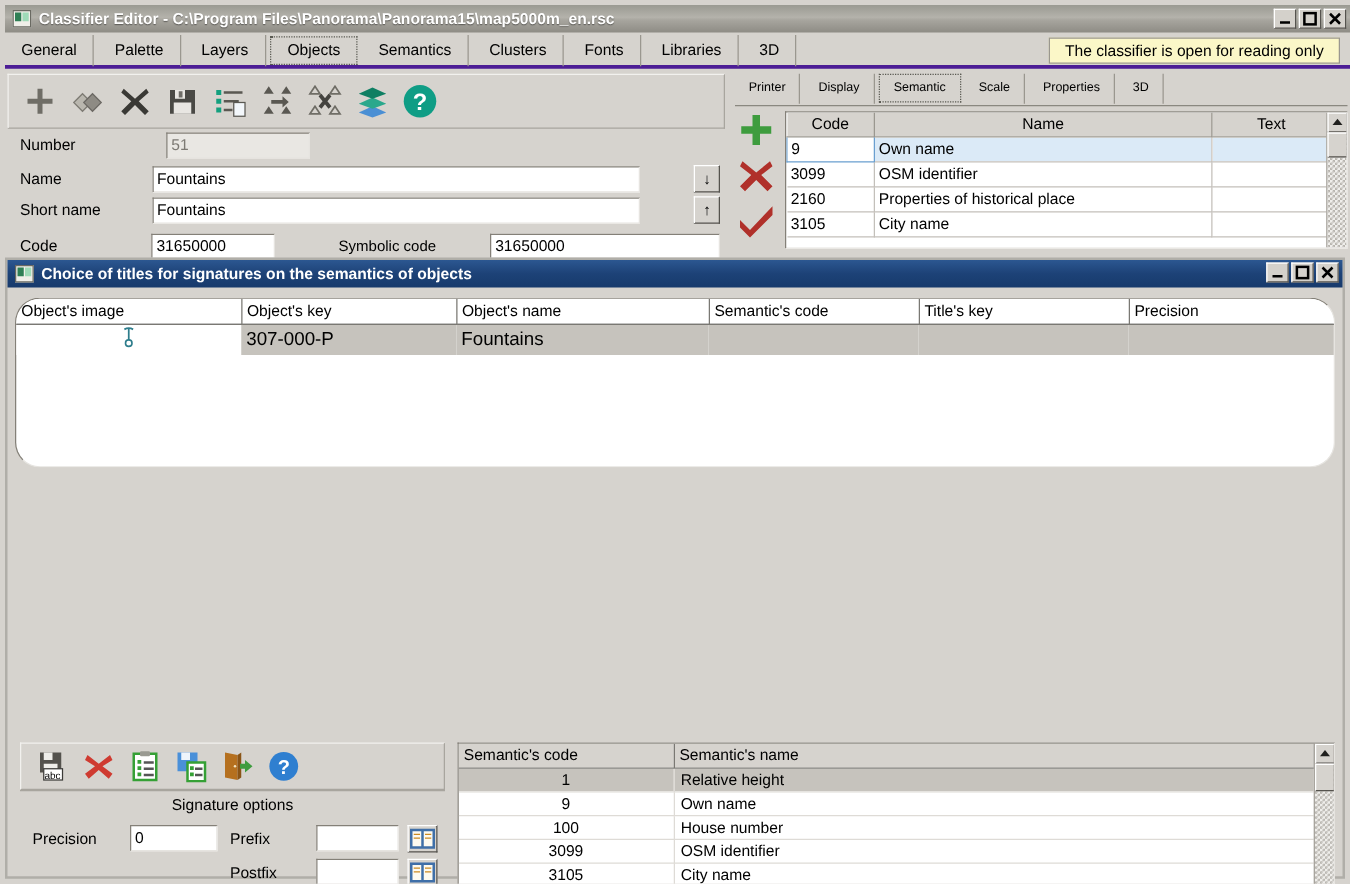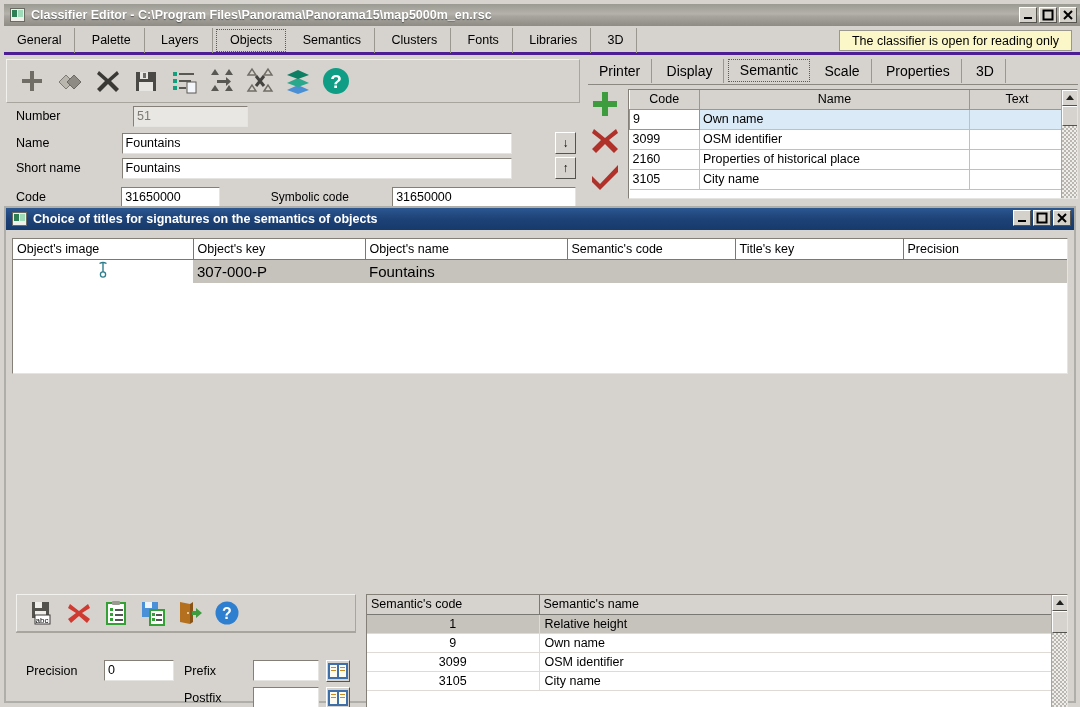--- a/index.html
+++ b/index.html
@@ -105,21 +105,21 @@
     border-right: 1px solid #55534e; border-bottom: 1px solid #55534e;
     box-sizing: border-box; text-align: center; line-height: 20px; font-size: 12px;
   }
 
   
   .rpanel { position: absolute; left: 586px; top: 57px; width: 490px; height: 150px; }
   .rtabs { position: absolute; left: 0; top: 0; width: 490px; height: 26px;
            border-bottom: 1px solid #8a8880; box-sizing: border-box; }
   .rtab {
     display: inline-block; height: 24px; line-height: 24px; padding: 0 11px;
-    font-size: 14px; border-right: 1px solid #9a978f; box-sizing: border-box;
+    font-size: 10px; border-right: 1px solid #9a978f; box-sizing: border-box;
     vertical-align: top;
   }
   .rtab.sel { border: 1px dotted #5a5a52; height: 23px; line-height: 21px; }
   .rsidebtns { position: absolute; left: 0; top: 28px; width: 38px; }
   .rsb { width: 34px; height: 34px; position: relative; margin-bottom: 2px; }
 
   .semtable {
     position: absolute; left: 40px; top: 30px; width: 450px; height: 110px;
     background: #fff;
     border-top: 1px solid #848078; border-left: 1px solid #848078;
@@ -184,21 +184,21 @@
   }
   .dlg-title-text {
     font-size: 12.5px; font-weight: bold; color: #fff; white-space: nowrap;
   }
 
   .dlg-toptable {
     position: absolute; left: 6px; top: 30px; width: 1056px; height: 136px;
     background: #fff;
     border-top: 1px solid #848078; border-left: 1px solid #848078;
     border-right: 1px solid #e6e4e0; border-bottom: 1px solid #e6e4e0;
-    box-sizing: border-box; overflow: hidden;
+    box-sizing: border-box; overflow: hidden; border-radius: 20px;
   }
   .dlg-toptable table { border-collapse: collapse; width: 100%; table-layout: fixed; }
   .dlg-toptable th {
     background: #fff; font-weight: normal; font-size: 12.5px; height: 20px;
     text-align: left; padding-left: 4px;
     border-right: 1px solid #7a7873; border-bottom: 1px solid #7a7873;
     box-sizing: border-box;
   }
   .dlg-toptable td {
     font-size: 15px; height: 21px; padding-left: 4px; box-sizing: border-box;
@@ -584,20 +584,21 @@
       </span>
       <span class="sigicon">
         <svg width="26" height="26" viewBox="0 0 26 26">
           <circle cx="13" cy="13" r="11.5" fill="#2f7fd0"></circle>
           <text x="13" y="19" font-size="16" font-family="Liberation Sans, sans-serif" font-weight="bold" fill="#fff" text-anchor="middle">?</text>
         </svg>
       </span>
     </div>
 
     <div class="sig-group">
+      <div class="sig-head">Signature options</div>
       <span class="sig-lbl" style="left:10px;top:31px;">Precision</span>
       <span class="sig-in" style="left:88px;top:27px;width:70px;">0</span>
       <span class="sig-lbl" style="left:168px;top:31px;">Prefix</span>
       <span class="sig-in" style="left:237px;top:27px;width:66px;"></span>
       <span class="bookbtn" style="left:310px;top:27px;">
         <svg width="22" height="20" viewBox="0 0 22 20">
           <rect x="1" y="2" width="20" height="16" fill="#3f6fa8"></rect>
           <rect x="3" y="4" width="7" height="12" fill="#fdfaf0"></rect>
             <rect x="12" y="4" width="7" height="12" fill="#fdfaf0"></rect>
           <rect x="4" y="6" width="5" height="1" fill="#cc8a22"></rect>
@@ -637,20 +638,24 @@
         <tbody>
           <tr class="sel">
             <td class="code">1</td>
             <td class="nm">Relative height</td>
           </tr>
           <tr>
             <td class="code">9</td>
             <td class="nm">Own name</td>
           </tr>
           <tr>
+            <td class="code">100</td>
+            <td class="nm">House number</td>
+          </tr>
+          <tr>
             <td class="code">3099</td>
             <td class="nm">OSM identifier</td>
           </tr>
           <tr>
             <td class="code">3105</td>
             <td class="nm">City name</td>
           </tr>
 
         </tbody>
       </table>

